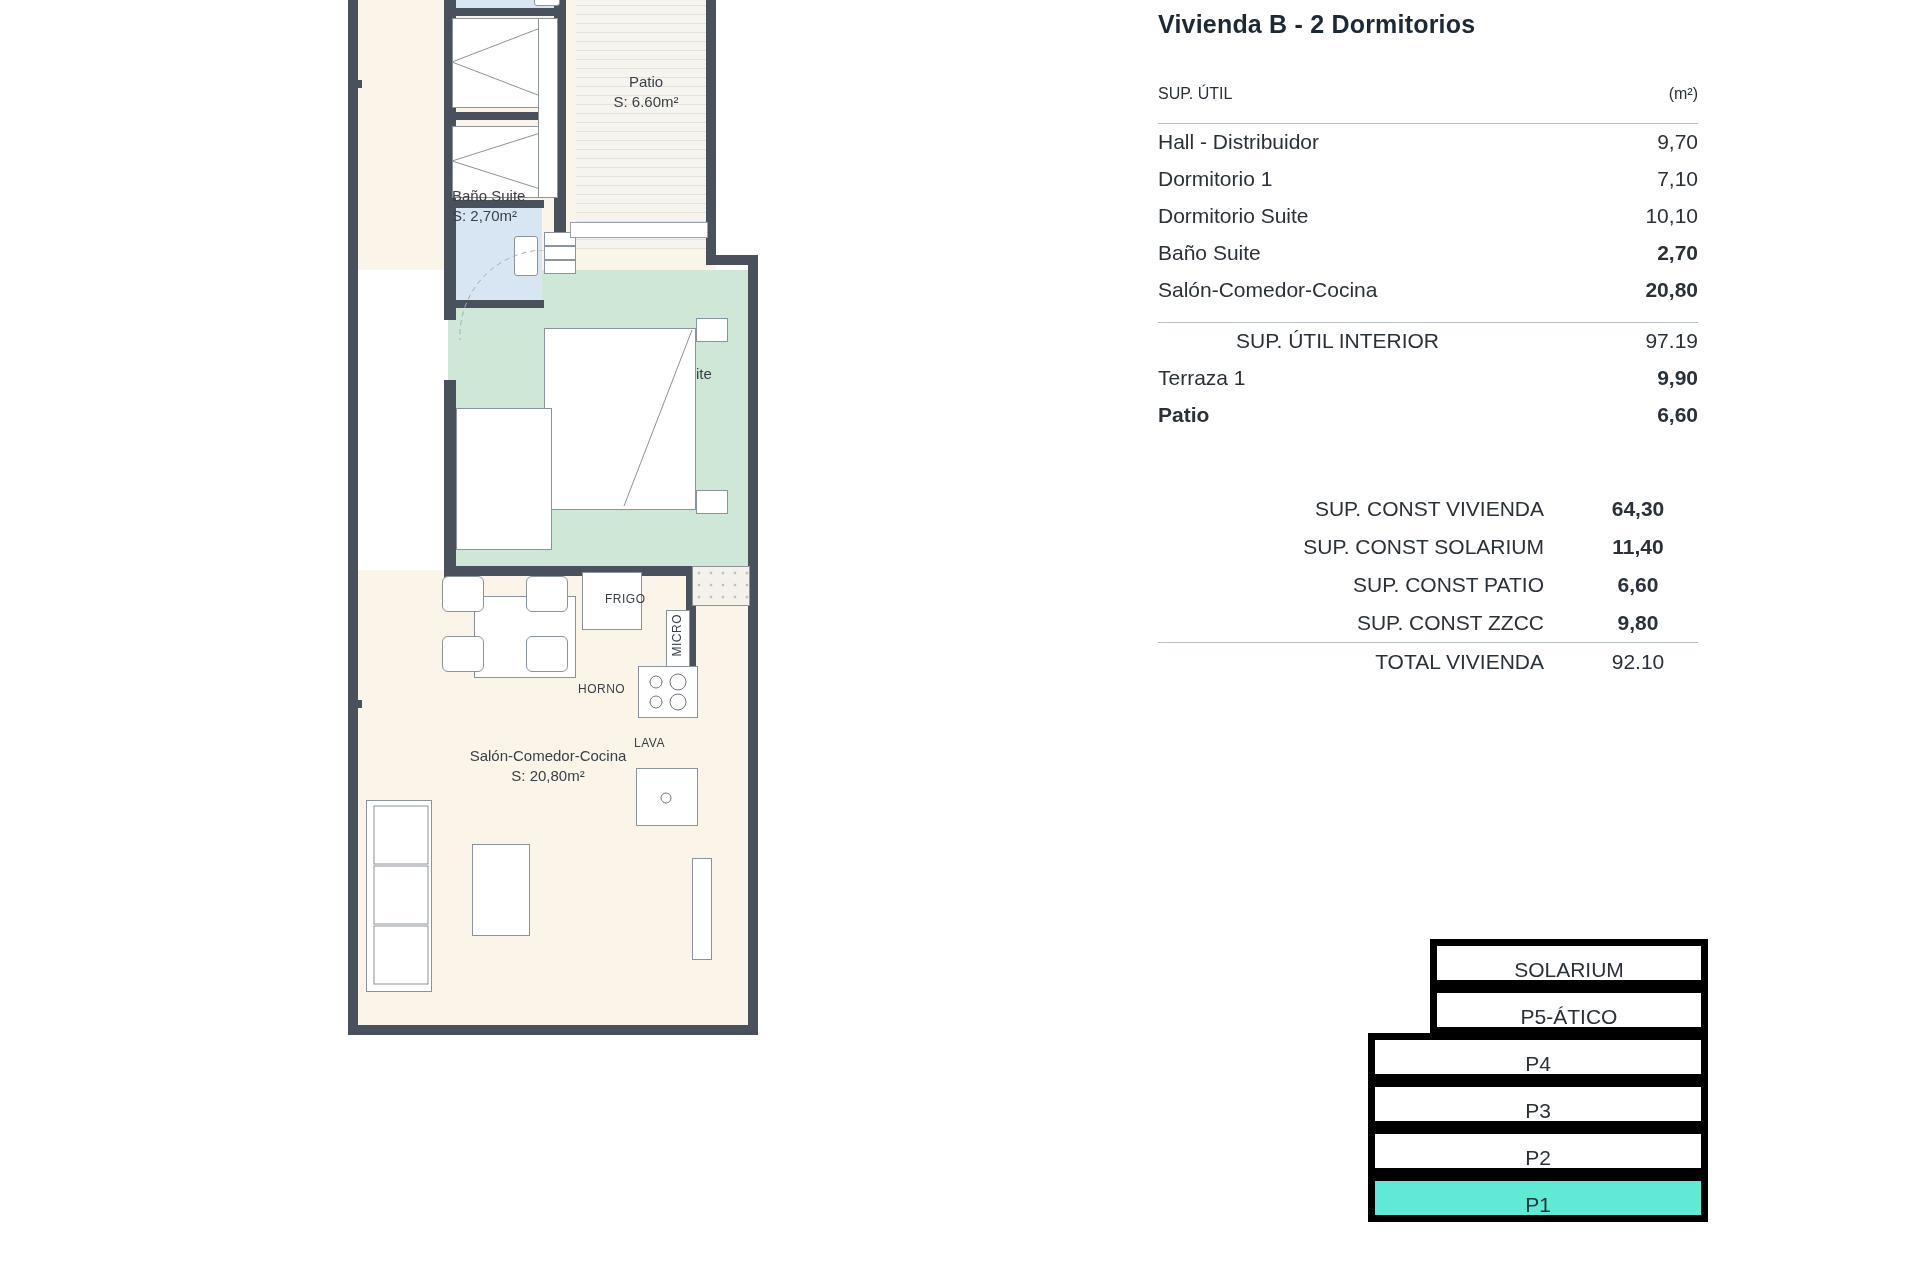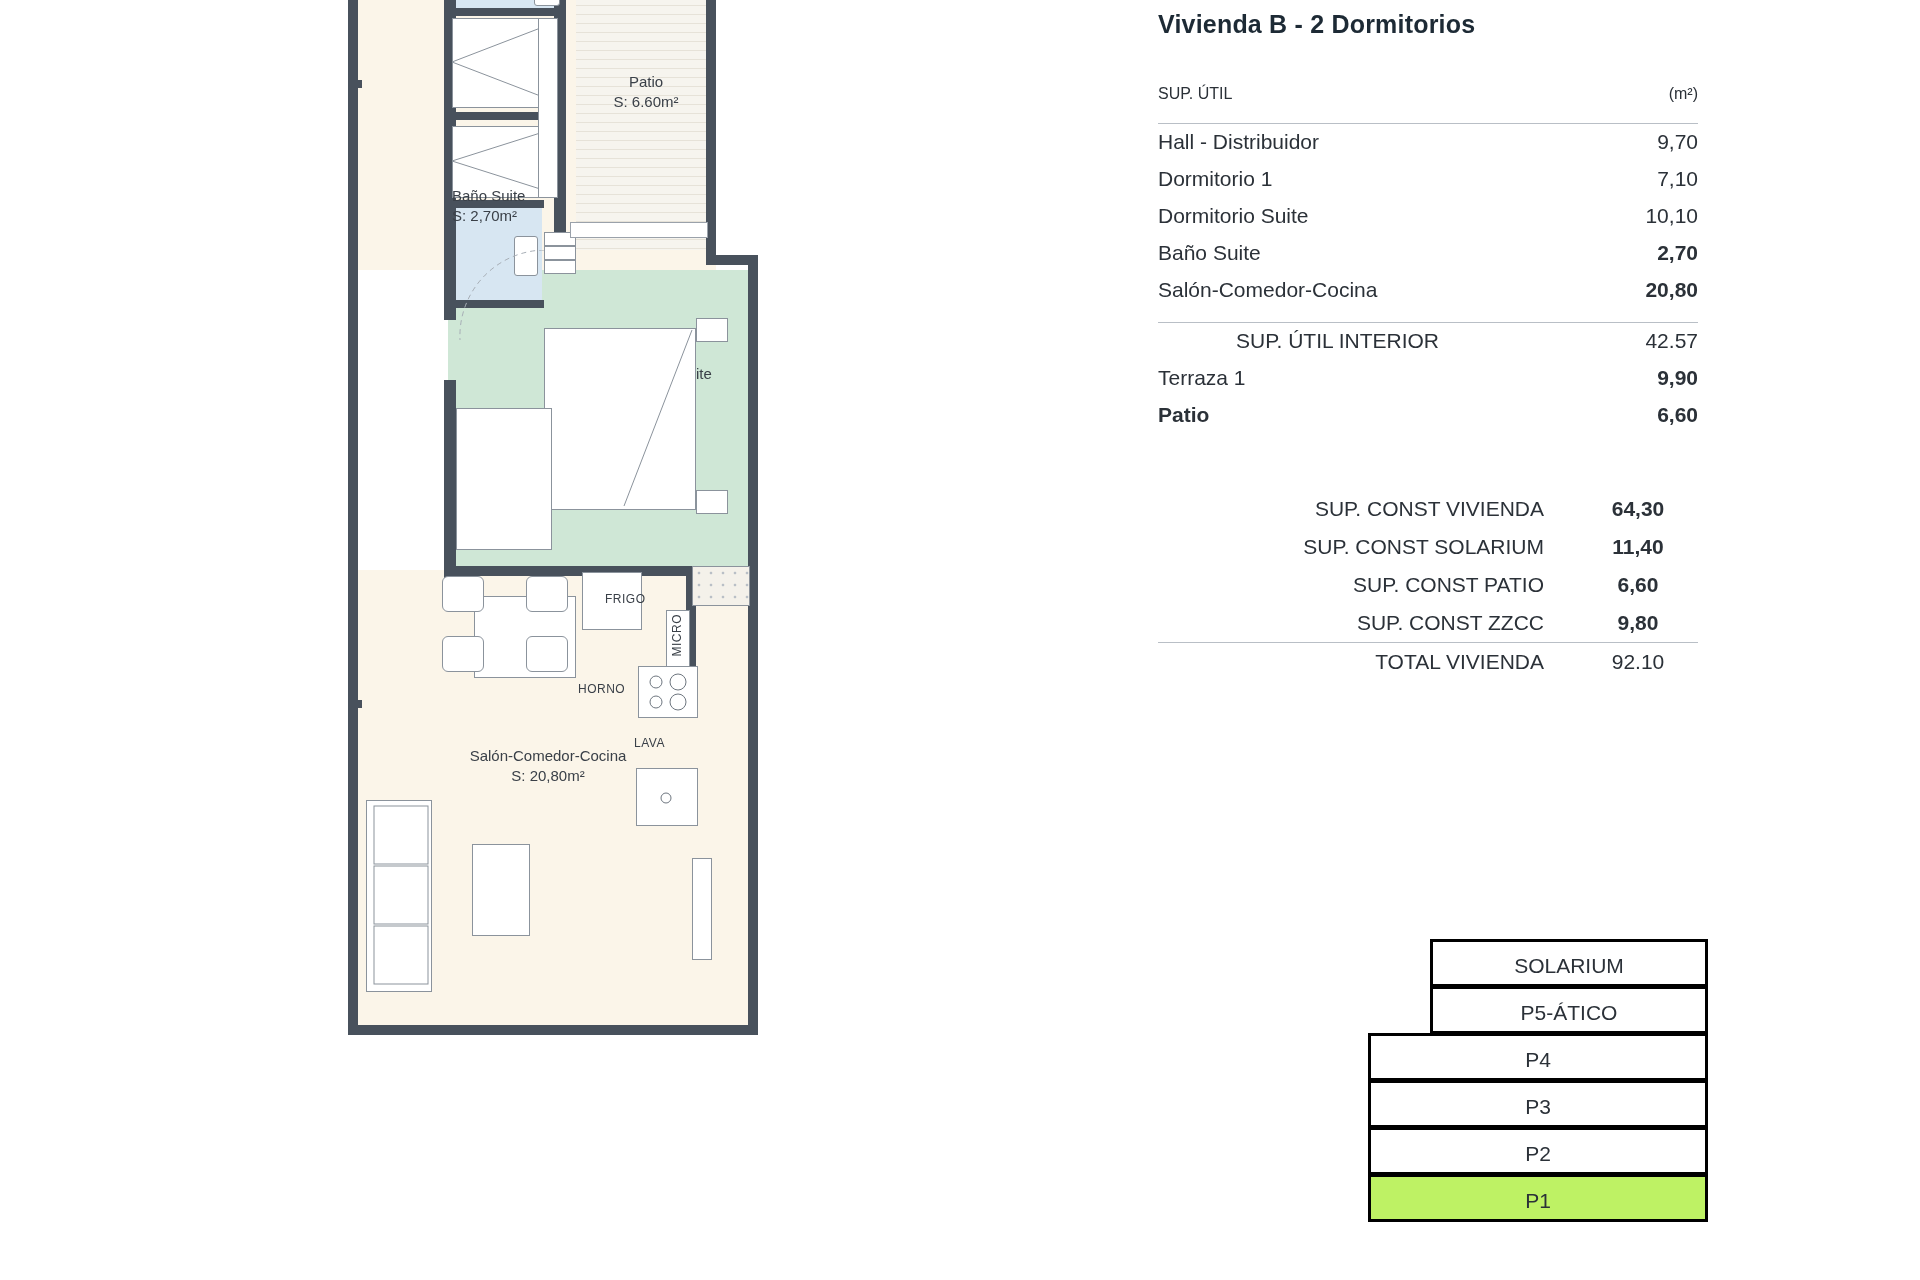--- a/index.html
+++ b/index.html
@@ -30,24 +30,24 @@
   .indent{padding-left:78px !important;}
 
   table.cons{border-collapse:collapse;margin-top:56px;margin-left:0;width:540px;font-size:21px;}
   table.cons td{padding:7px 0;}
   table.cons td.lbl{text-align:right;padding-right:34px;}
   table.cons td.val{text-align:center;width:120px;}
   table.cons tr.total td{border-top:1px solid #b9bfc6;}
 
   
   #stack{position:absolute;left:1430px;top:940px;width:280px;font-size:21px;}
-  .floor{border:3px solid #000000;height:48px;line-height:48px;text-align:center;background:#ffffff;box-sizing:border-box;margin-top:-1px;}
+  .floor{border:7px solid #000000;height:48px;line-height:48px;text-align:center;background:#ffffff;box-sizing:border-box;margin-top:-1px;}
   .floor.wide{width:340px;margin-left:-62px;}
   .floor.narrow{width:278px;margin-left:0;}
-  .floor.p1{background:#bef264;}
+  .floor.p1{background:#5eead4;}
 </style>
 </head>
 <body>
 
 <div id="plan">
 
   <div class="room" style="left:8px;top:0px;width:360px;height:310px;background:#fbf5e9;"></div>
   <div class="room" style="left:228px;top:0px;width:140px;height:290px;background:#f6f4ee;"></div>
 
   <div style="position:absolute;left:228px;top:0px;width:140px;height:290px;
@@ -205,21 +205,21 @@
       <tr>
         <td>Salón-Comedor-Cocina</td>
         <td class="val bold">20,80</td>
       </tr>
 
       <tr class="rule">
           <td colspan="2"></td>
         </tr>
       <tr>
         <td class="indent">SUP. ÚTIL INTERIOR</td>
-        <td class="val">42.57</td>
+        <td class="val">97.19</td>
       </tr>
 
       <tr>
         <td>Terraza 1</td>
         <td class="val bold">9,90</td>
       </tr>
       <tr>
         <td class="bold">Patio</td>
         <td class="val bold">6,60</td>
       </tr>

